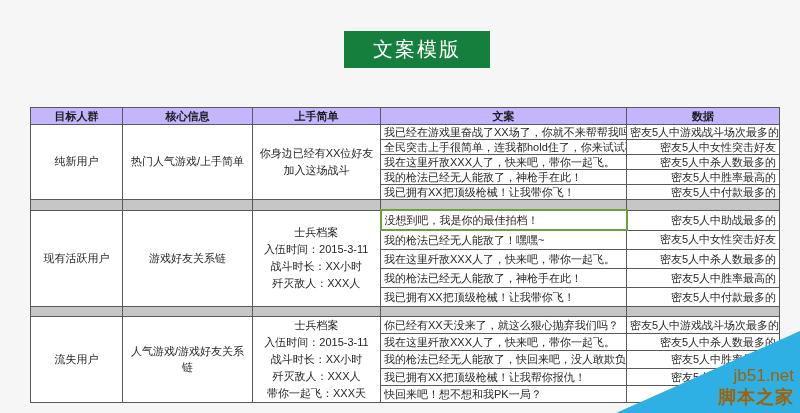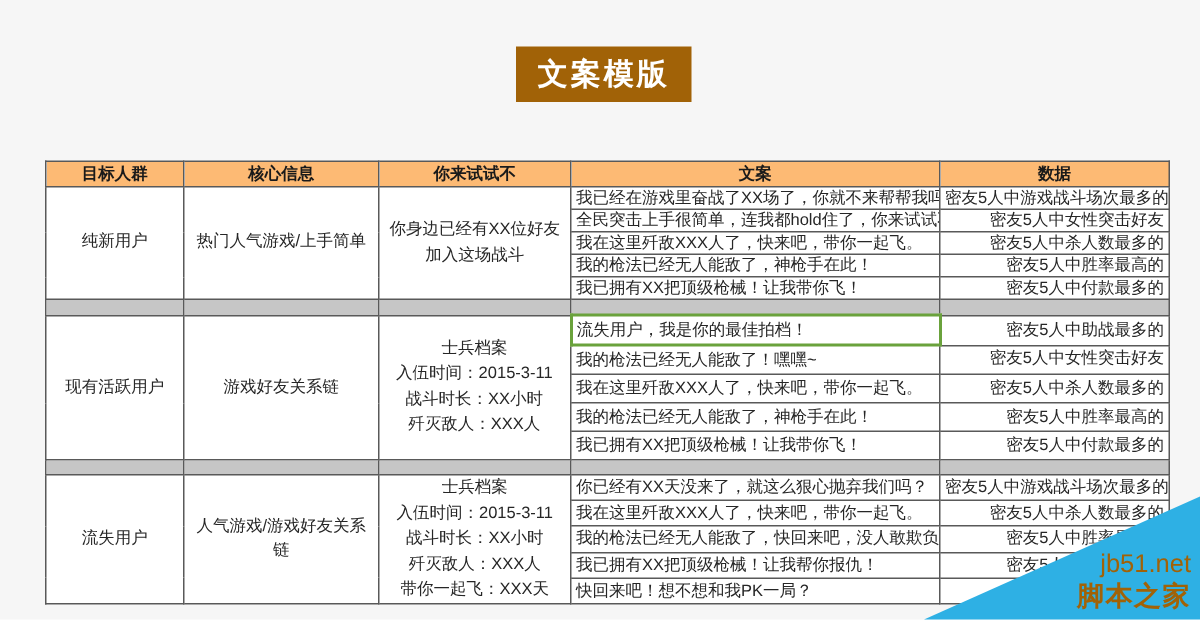--- a/index.html
+++ b/index.html
@@ -2,37 +2,37 @@
 <html><head>
 <meta charset="utf-8">
 <style>
   html,body{margin:0;padding:0;}
   body{
     width:800px;height:413px;position:relative;overflow:hidden;
     background:#f6f6f6;
     font-family:"Liberation Sans","DejaVu Sans",sans-serif;
   }
   .title-box{
-    position:absolute;left:344px;top:31px;width:117px;height:37px;
-    background:#a16207;color:#ffffff;
+    position:absolute;left:344px;top:31px;width:146px;height:37px;
+    background:#15803d;color:#ffffff;
     display:flex;align-items:center;justify-content:center;
-    font-size:20px;font-weight:bold;letter-spacing:2px;
+    font-size:20px;font-weight:normal;letter-spacing:2px;
   }
   .table-wrap{position:absolute;left:30px;top:107px;z-index:1;}
   table{
     border-collapse:collapse;table-layout:fixed;width:749px;background:#ffffff;
   }
   th,td{
     border:1px solid #595959;
     font-size:11px;color:#262626;
     padding:0 3px;overflow:hidden;
     text-align:center;vertical-align:middle;
     line-height:1.15;
   }
-  th{background:#fdba74;height:16px;font-weight:bold;color:#1a1a1a;}
+  th{background:#c4b5fd;height:16px;font-weight:bold;color:#1a1a1a;}
   td.copy{text-align:left;white-space:nowrap;}
   td.datacol{white-space:nowrap;text-align:right;}
   td.span-cell{white-space:normal;line-height:1.4;}
   tr.s0 td{height:14px;}
   tr.s1 td{height:18px;}
   tr.s2 td{height:12px;}
   td.sep{background:#c6c6c6;height:9px;padding:0;}
   td.selected{border:2px solid #6aa23c;}
   .profile-line{display:block;}
   td.profile{line-height:1.55;}
@@ -59,21 +59,21 @@
       <col style="width:92px">
         <col style="width:130px">
         <col style="width:128px">
         <col style="width:246px">
         <col style="width:153px">
     </colgroup>
     <thead>
       <tr>
         <th>目标人群</th>
         <th>核心信息</th>
-        <th>你来试试不</th>
+        <th>上手简单</th>
         <th>文案</th>
         <th>数据</th>
       </tr>
     </thead>
     <tbody>
         <tr class="s0">
           <td rowspan="5" class="span-cell">纯新用户</td>
           <td rowspan="5" class="span-cell">热门人气游戏/上手简单</td>
           <td rowspan="5" class="span-cell profile">
             <span class="profile-line">你身边已经有XX位好友加入这场战斗</span>
@@ -106,21 +106,21 @@
         </tr>
         <tr class="s1">
           <td rowspan="5" class="span-cell">现有活跃用户</td>
           <td rowspan="5" class="span-cell">游戏好友关系链</td>
           <td rowspan="5" class="span-cell profile">
             <span class="profile-line">士兵档案</span>
             <span class="profile-line">入伍时间：2015-3-11</span>
             <span class="profile-line">战斗时长：XX小时</span>
             <span class="profile-line">歼灭敌人：XXX人</span>
           </td>
-          <td class="copy selected">流失用户，我是你的最佳拍档！</td>
+          <td class="copy selected">没想到吧，我是你的最佳拍档！</td>
           <td class="datacol">密友5人中助战最多的</td>
         </tr>
         <tr class="s1">
           <td class="copy">我的枪法已经无人能敌了！嘿嘿~</td>
           <td class="datacol">密友5人中女性突击好友</td>
         </tr>
         <tr class="s1">
           <td class="copy">我在这里歼敌XXX人了，快来吧，带你一起飞。</td>
           <td class="datacol">密友5人中杀人数最多的</td>
         </tr>

